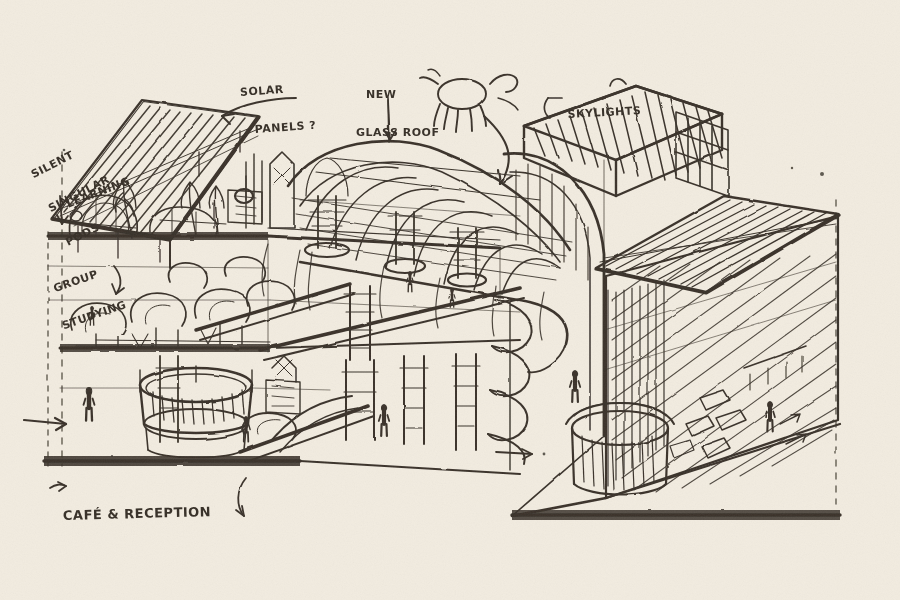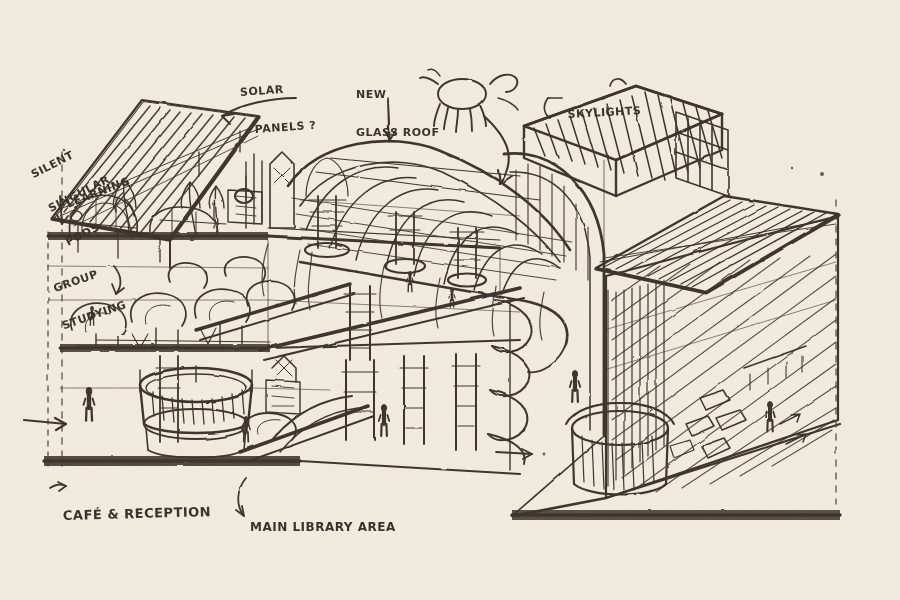--- a/index.html
+++ b/index.html
@@ -517,21 +517,21 @@
   <svg id="grain" viewBox="0 0 900 600" preserveAspectRatio="none">
     <rect width="900" height="600" filter="url(#paperNoise)" fill="#cdbfa4"></rect>
   </svg>
 
   <div class="lbl sk" style="left:238px;top:62px;transform:rotate(-4deg);font-size:11px;">
     <span>SOLAR</span>
     <span style="margin-left:12px;">PANELS ?</span>
   </div>
 
   <div class="lbl sk" style="left:356px;top:64px;font-size:11px;">
-    <span style="margin-left:0;">NEW</span>
+    <span style="margin-left:10px;">NEW</span>
     <span>GLASS ROOF</span>
   </div>
 
   <div class="lbl sk" style="left:566px;top:84px;transform:rotate(-3deg);font-size:11px;">
     <span>SKYLIGHTS</span>
   </div>
 
   <div class="lbl sk" style="left:18px;top:148px;transform:rotate(-27deg);font-size:11px;">
     <span>SILENT</span>
     <span>SINGULAR</span>
@@ -544,16 +544,15 @@
   <div class="lbl sk" style="left:44px;top:260px;transform:rotate(-19deg);font-size:11px;">
     <span>GROUP</span>
     <span style="margin-left:-4px;">STUDYING</span>
   </div>
 
   <div class="lbl sk" style="left:62px;top:479px;transform:rotate(-1.5deg);font-size:13px;">
     <span>CAFÉ &amp; RECEPTION</span>
   </div>
 
   <div class="lbl sk" style="left:250px;top:482px;font-size:12px;line-height:1.5;">
-    <span>MAIN LIBRARY AREA</span>
   </div>
 
 </div>
 
 </body></html>

